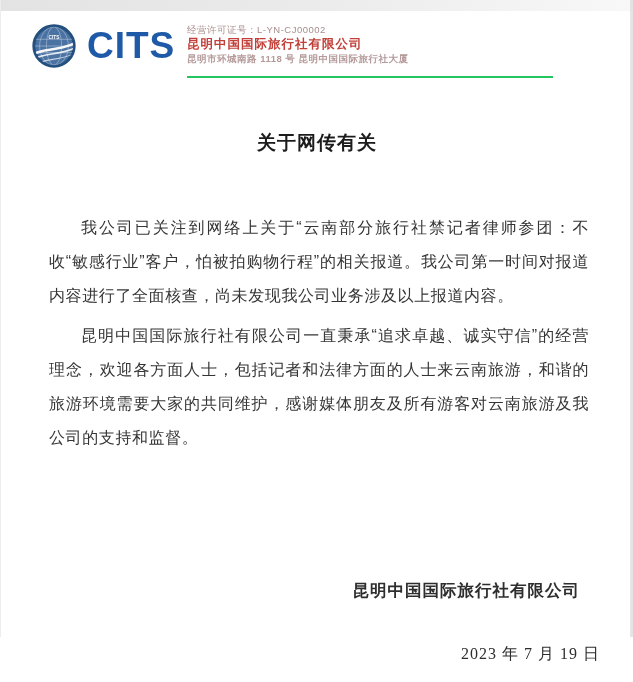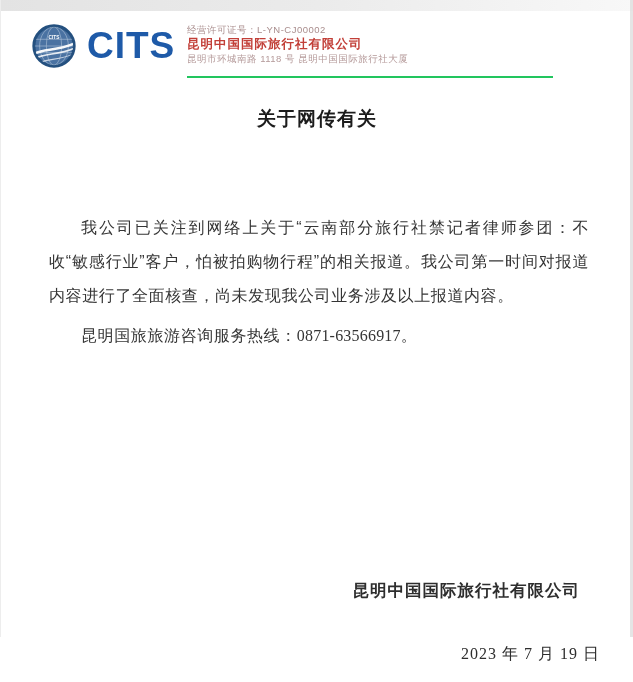--- a/index.html
+++ b/index.html
@@ -49,25 +49,25 @@
     border-bottom:2px solid #22c55e;
   }
   .head-license{
     font-size:9.5px;color:var(--muted-red);letter-spacing:.5px;line-height:12px;
   }
   .head-company{
     font-size:12.5px;font-weight:700;color:var(--company-red);
     letter-spacing:1px;line-height:15px;margin-top:1px;
   }
   .head-address{
-    font-size:9.5px;color:#b59a9a;letter-spacing:.5px;line-height:12px;margin-top:1px;
+    font-size:9.5px;color:#b59a9a;letter-spacing:.5px;line-height:12px;margin-top:1px;font-weight:bold;
   }
   
   .doc-title{
-    position:absolute;top:103px;left:0;right:0;
+    position:absolute;top:127px;left:0;right:0;
     text-align:center;font-weight:700;color:#1c1c1c;
     font-size:19px;line-height:31px;letter-spacing:1px;
   }
   
   .doc-body{
     position:absolute;top:205px;left:42px;right:38px;
     font-size:16px;line-height:34px;letter-spacing:.6px;
     color:#353535;
     text-align:justify;
   }
@@ -122,18 +122,18 @@
       <div class="head-address">昆明市环城南路 1118 号  昆明中国国际旅行社大厦</div>
     </div>
   </div>
 
   <div class="doc-title">
     <div>关于网传有关</div>
   </div>
 
   <div class="doc-body">
     <p>我公司已关注到网络上关于“云南部分旅行社禁记者律师参团：不收“敏感行业”客户，怕被拍购物行程”的相关报道。我公司第一时间对报道内容进行了全面核查，尚未发现我公司业务涉及以上报道内容。</p>
-    <p><span>昆明国旅旅游咨询服务热线：</span><span class="serif-num">0871-63566917</span><span>。</span></p>
+    <p>昆明中国国际旅行社有限公司一直秉承“追求卓越、诚实守信”的经营理念，欢迎各方面人士，包括记者和法律方面的人士来云南旅游，和谐的旅游环境需要大家的共同维护，感谢媒体朋友及所有游客对云南旅游及我公司的支持和监督。</p>
   </div>
 
   <div class="signature">昆明中国国际旅行社有限公司</div>
   <div class="doc-date">2023 年 7 月 19 日</div>
 </div>
 
 </body></html>

